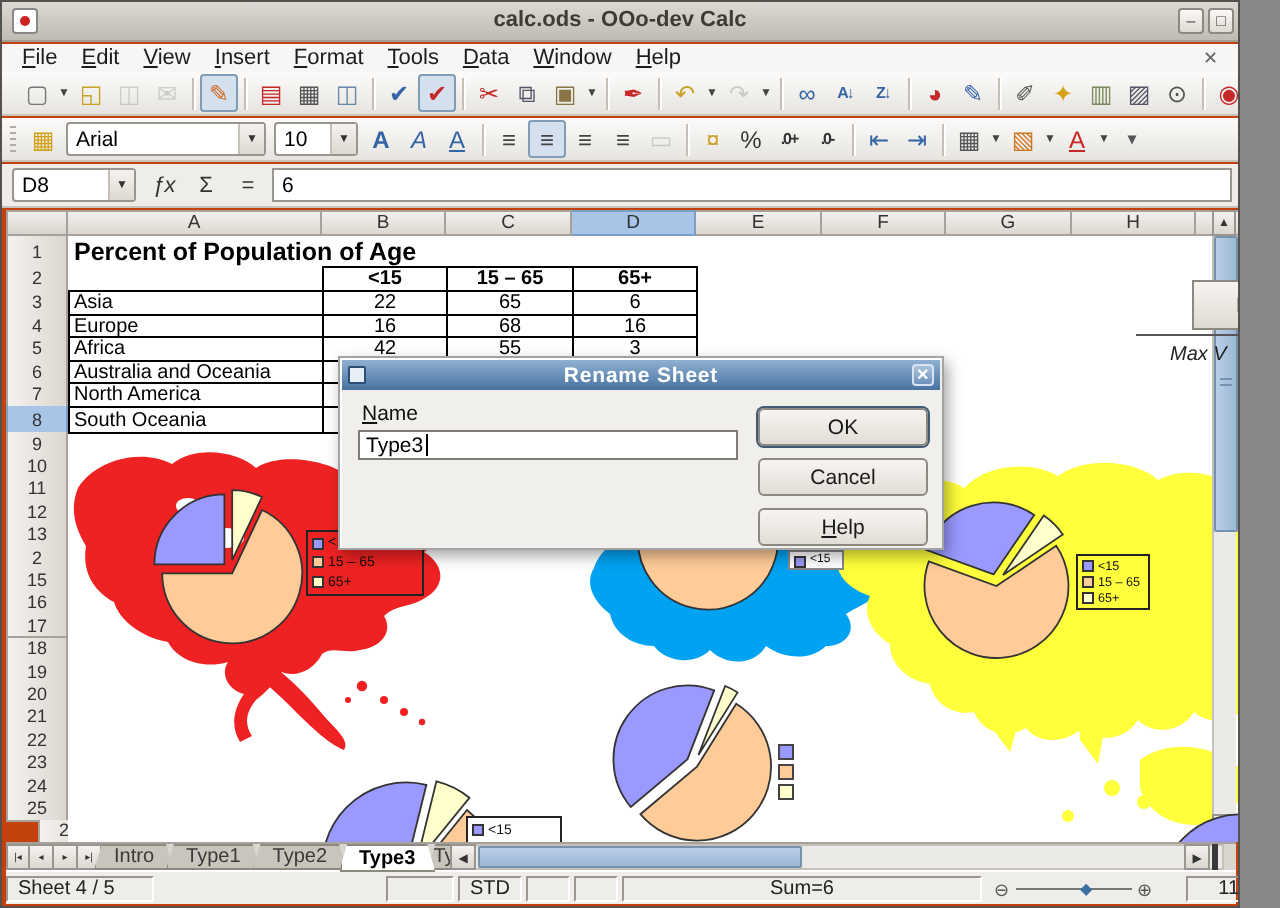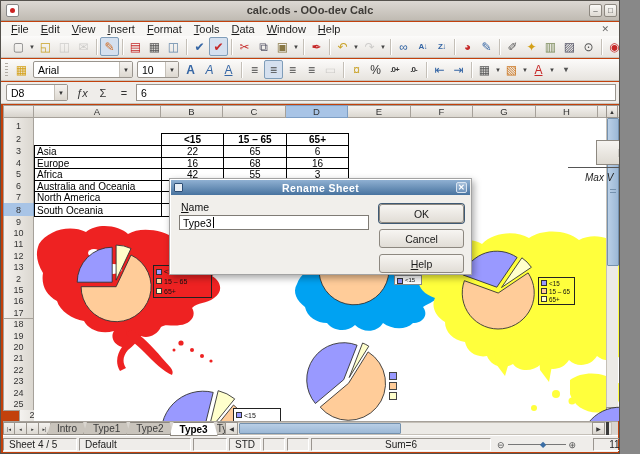--- a/index.html
+++ b/index.html
@@ -397,20 +397,21 @@
         <path d="M315.2,259.5 L328.6,225.0 A37,37 0 0 1 334.8,228.2 Z" fill="#ffffcc" stroke="#333" stroke-width="0.9"></path>
         <path d="M314.5,265.3 L334.1,233.9 A37,37 0 1 1 286.2,289.1 Z" fill="#ffcc99" stroke="#333" stroke-width="0.9"></path>
         <path d="M169.1,315.2 L128.6,326.1 A42,42 0 0 1 179.2,274.4 Z" fill="#9999ff" stroke="#333" stroke-width="0.9"></path>
         <path d="M174.2,313.5 L184.2,272.7 A42,42 0 0 1 200.7,280.9 Z" fill="#ffffcc" stroke="#333" stroke-width="0.9"></path>
         <path d="M173.1,319.7 L199.5,287.0 A42,42 0 1 1 132.5,330.5 Z" fill="#ffcc99" stroke="#333" stroke-width="0.9"></path>
         <path d="M586.1,329.2 L546.7,336.2 A40,40 0 0 1 591.7,289.6 Z" fill="#9999ff" stroke="#333" stroke-width="0.9"></path>
         <path d="M591.2,327.5 L596.8,287.9 A40,40 0 0 1 619.0,298.7 Z" fill="#ffffcc" stroke="#333" stroke-width="0.9"></path>
         <path d="M589.9,333.8 L617.7,305.0 A40,40 0 1 1 550.5,340.7 Z" fill="#ffcc99" stroke="#333" stroke-width="0.9"></path>
       </svg>
 
+    <div class="sheet-title">Percent of Population of Age</div>
     <div id="table-cells">
         <div class="cell hdr" style="left: 127px; width: 63px; top: 15px; height: 13px;">&lt;15</div>
         <div class="cell hdr" style="left: 189px; width: 64px; top: 15px; height: 13px;">15 – 65</div>
         <div class="cell hdr" style="left: 252px; width: 63px; top: 15px; height: 13px;">65+</div>
         <div class="cell label" style="left: 0px; width: 128px; top: 27px; height: 13px;">Asia</div>
         <div class="cell center" style="left: 127px; width: 63px; top: 27px; height: 13px;">22</div>
         <div class="cell center" style="left: 189px; width: 64px; top: 27px; height: 13px;">65</div>
         <div class="cell center" style="left: 252px; width: 63px; top: 27px; height: 13px;">6</div>
         <div class="cell label" style="left: 0px; width: 128px; top: 39px; height: 12px;">Europe</div>
         <div class="cell center" style="left: 127px; width: 63px; top: 39px; height: 12px;">16</div>
@@ -523,21 +524,20 @@
       </span>
     <span class="htrack" style="left:222px;right:6px"></span>
     <span class="sarrow" style="left:222px;top:0;width:13px">◀</span>
     <span class="hthumb" style="left:236px;width:162px"></span>
     <span class="sarrow" style="right:13px;top:0;width:13px">▶</span>
     <span class="splitbar" style="right:9px"></span>
   </div>
 
   <div class="statusbar">
     <span class="sseg" style="left:0;width:74px">Sheet 4 / 5</span>
-    <span class="sseg" style="left:76px;width:112px">Default</span>
     <span class="sseg" style="left:190px;width:34px"></span>
     <span class="sseg" style="left:226px;width:32px;text-align:center">STD</span>
     <span class="sseg" style="left:260px;width:22px"></span>
     <span class="sseg" style="left:284px;width:22px"></span>
     <span class="sseg" style="left:308px;width:180px;text-align:center">Sum=6</span>
     <span class="zslider" style="left:494px">
       <span>⊖</span>
       <span class="ztrack">
           <span class="zthumb">◆</span>
         </span>

